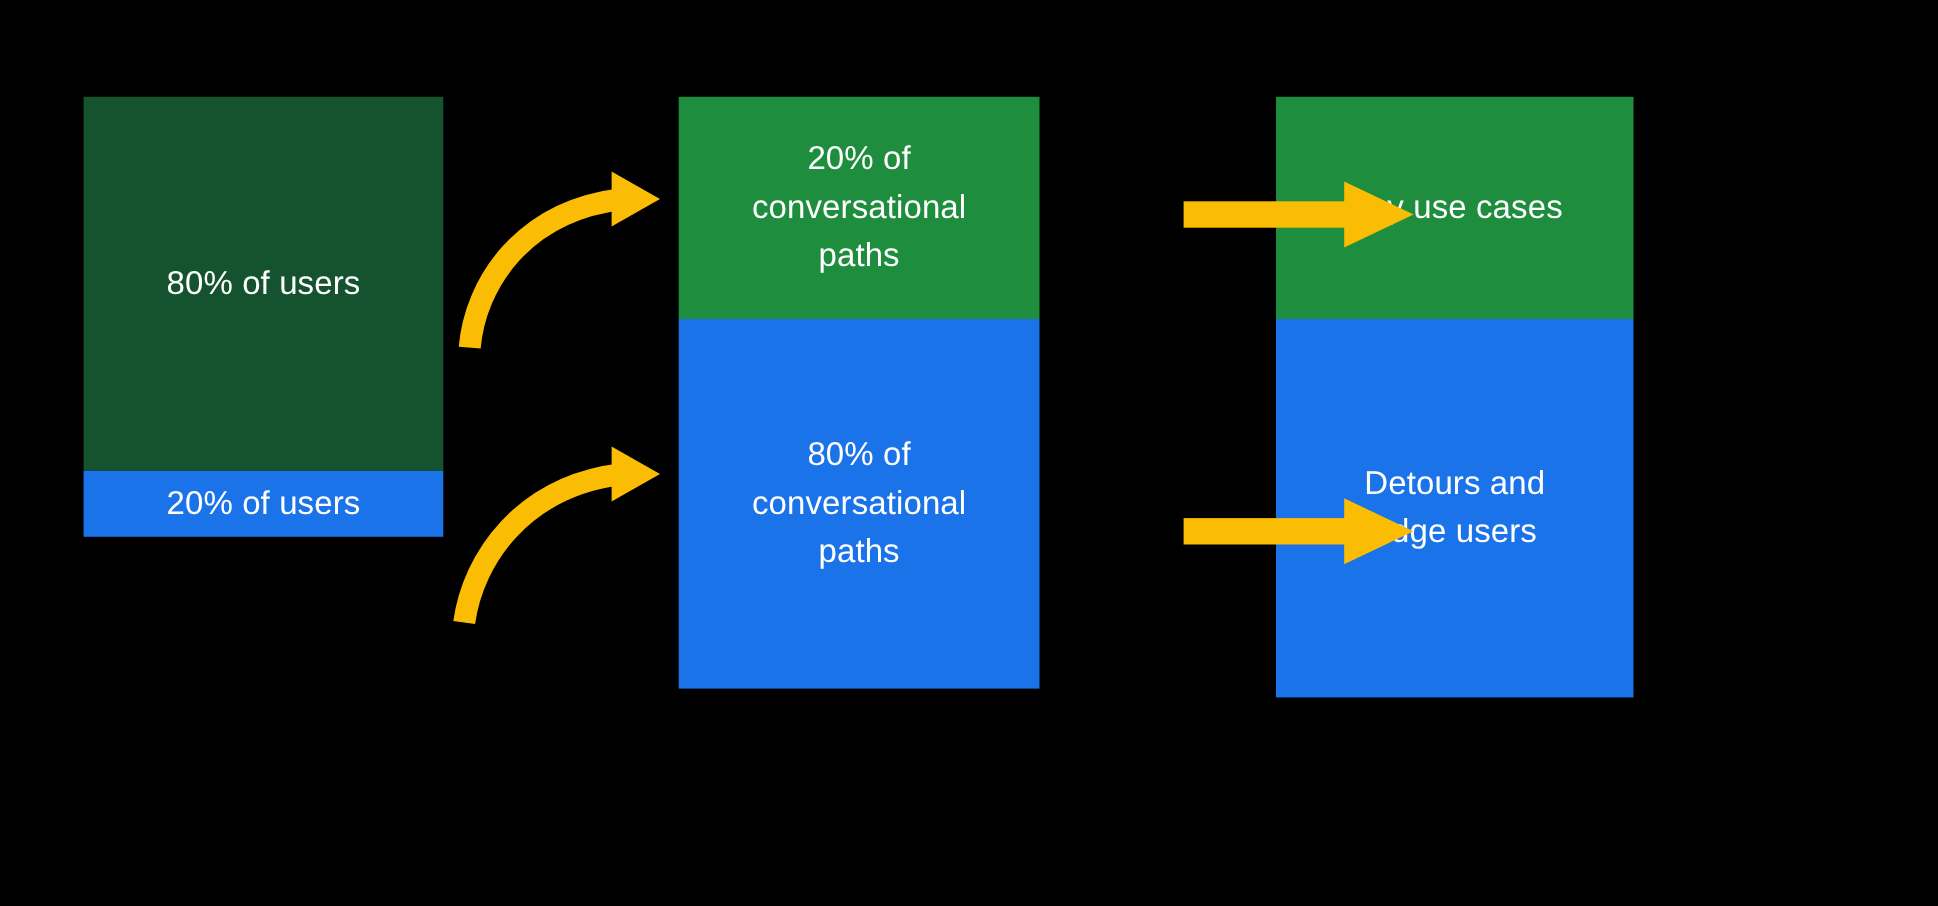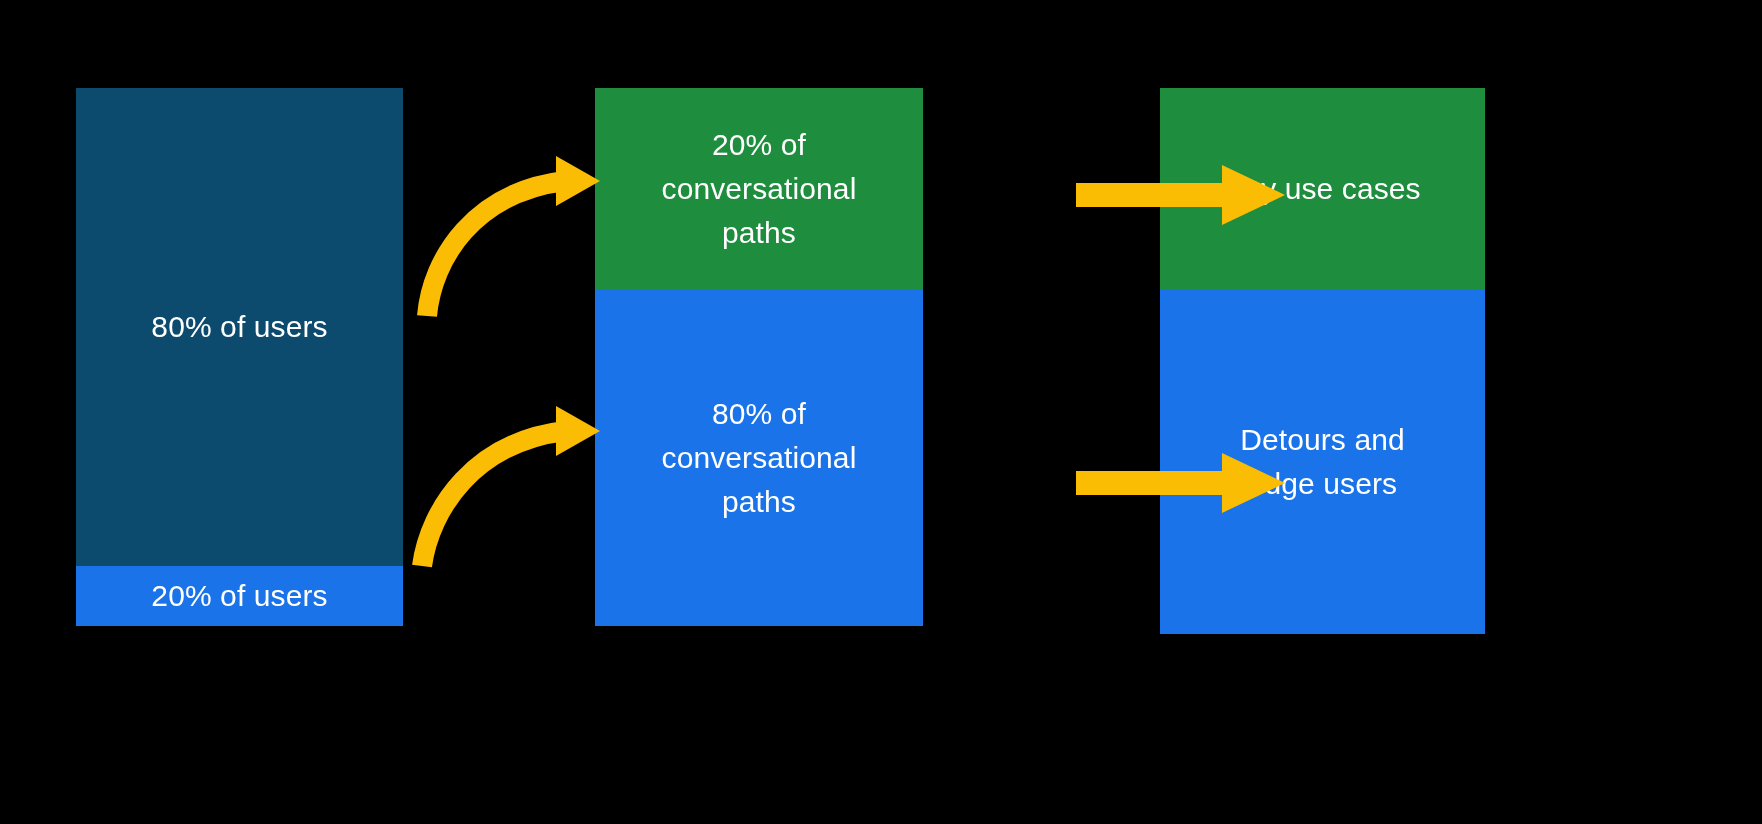--- a/index.html
+++ b/index.html
@@ -44,26 +44,26 @@
     white-space: pre-line;
   }
 
   
   #col-users {
     left: 76px;
     top: 88px;
     width: 327px;
     height: 538px;
   }
-  #col-users .seg-top    { height: 478px; background: #0c4a6e; }
+  #col-users .seg-top    { height: 340px; background: #14532d; }
   #col-users .seg-bottom { height: 60px;  background: #1A73E8; }
 
   
   #col-paths {
-    left: 595px;
+    left: 617px;
     top: 88px;
     width: 328px;
     height: 608px;
   }
   #col-paths .seg-top    { height: 202px; background: #1E8E3E; }
   #col-paths .seg-bottom { height: 336px; background: #1A73E8; text-align: center; }
 
   
   #col-cases {
     left: 1160px;

